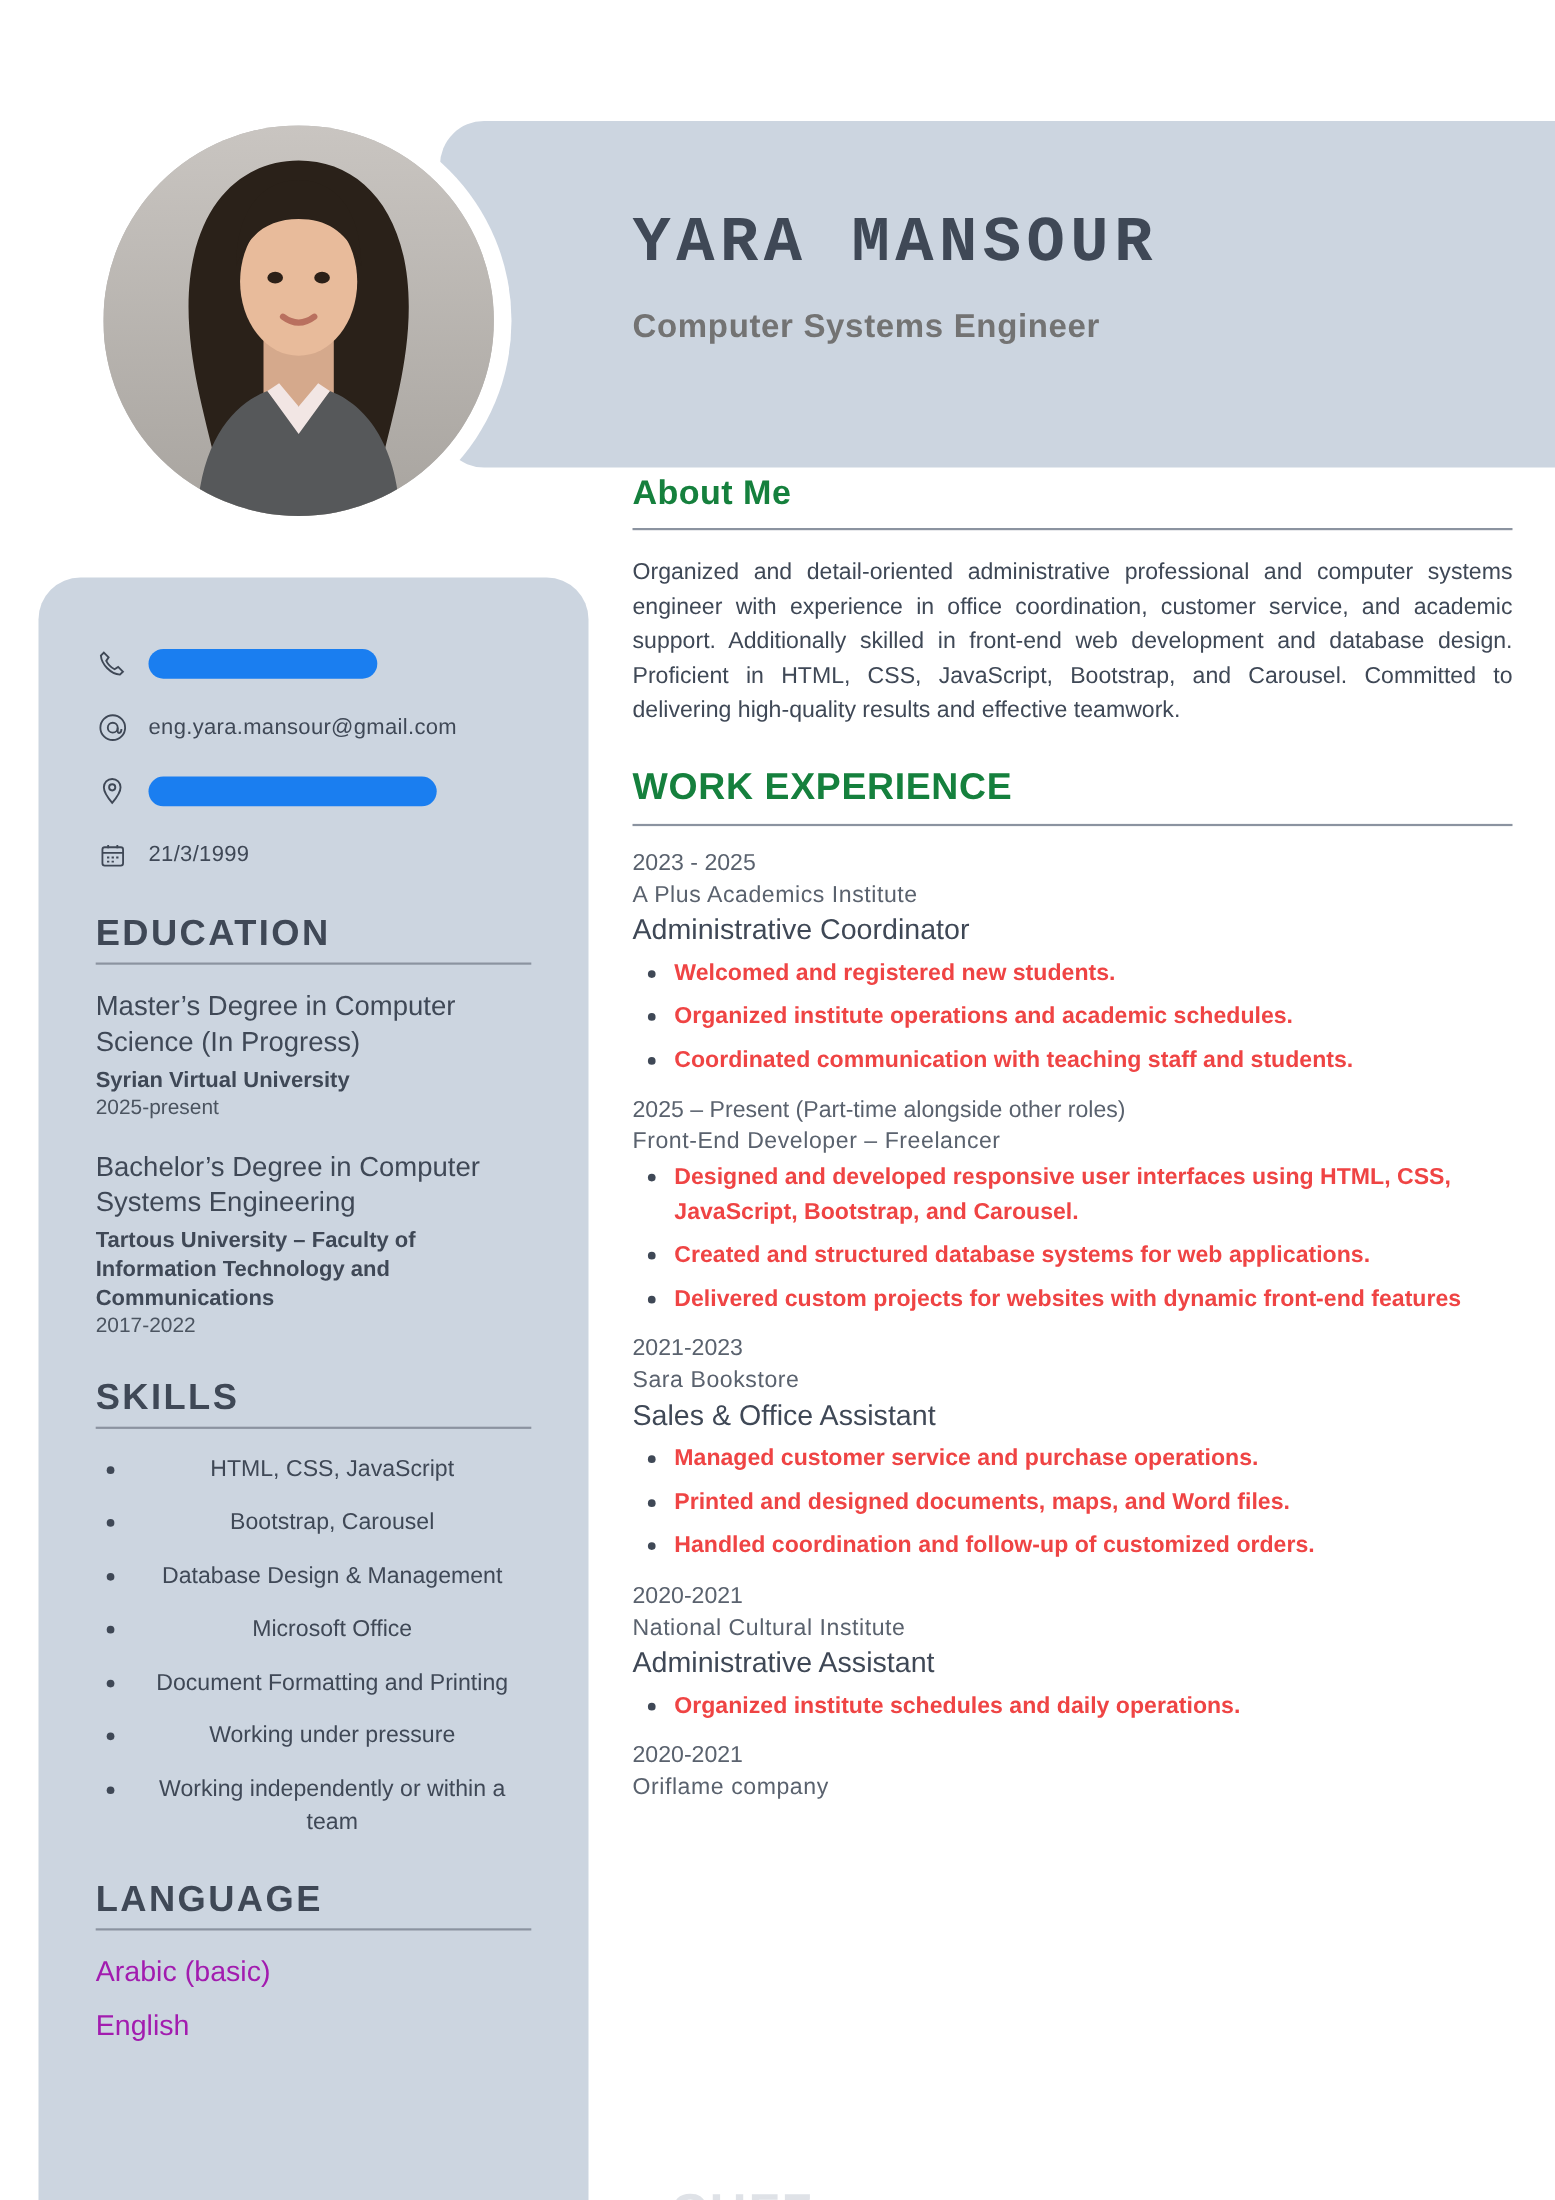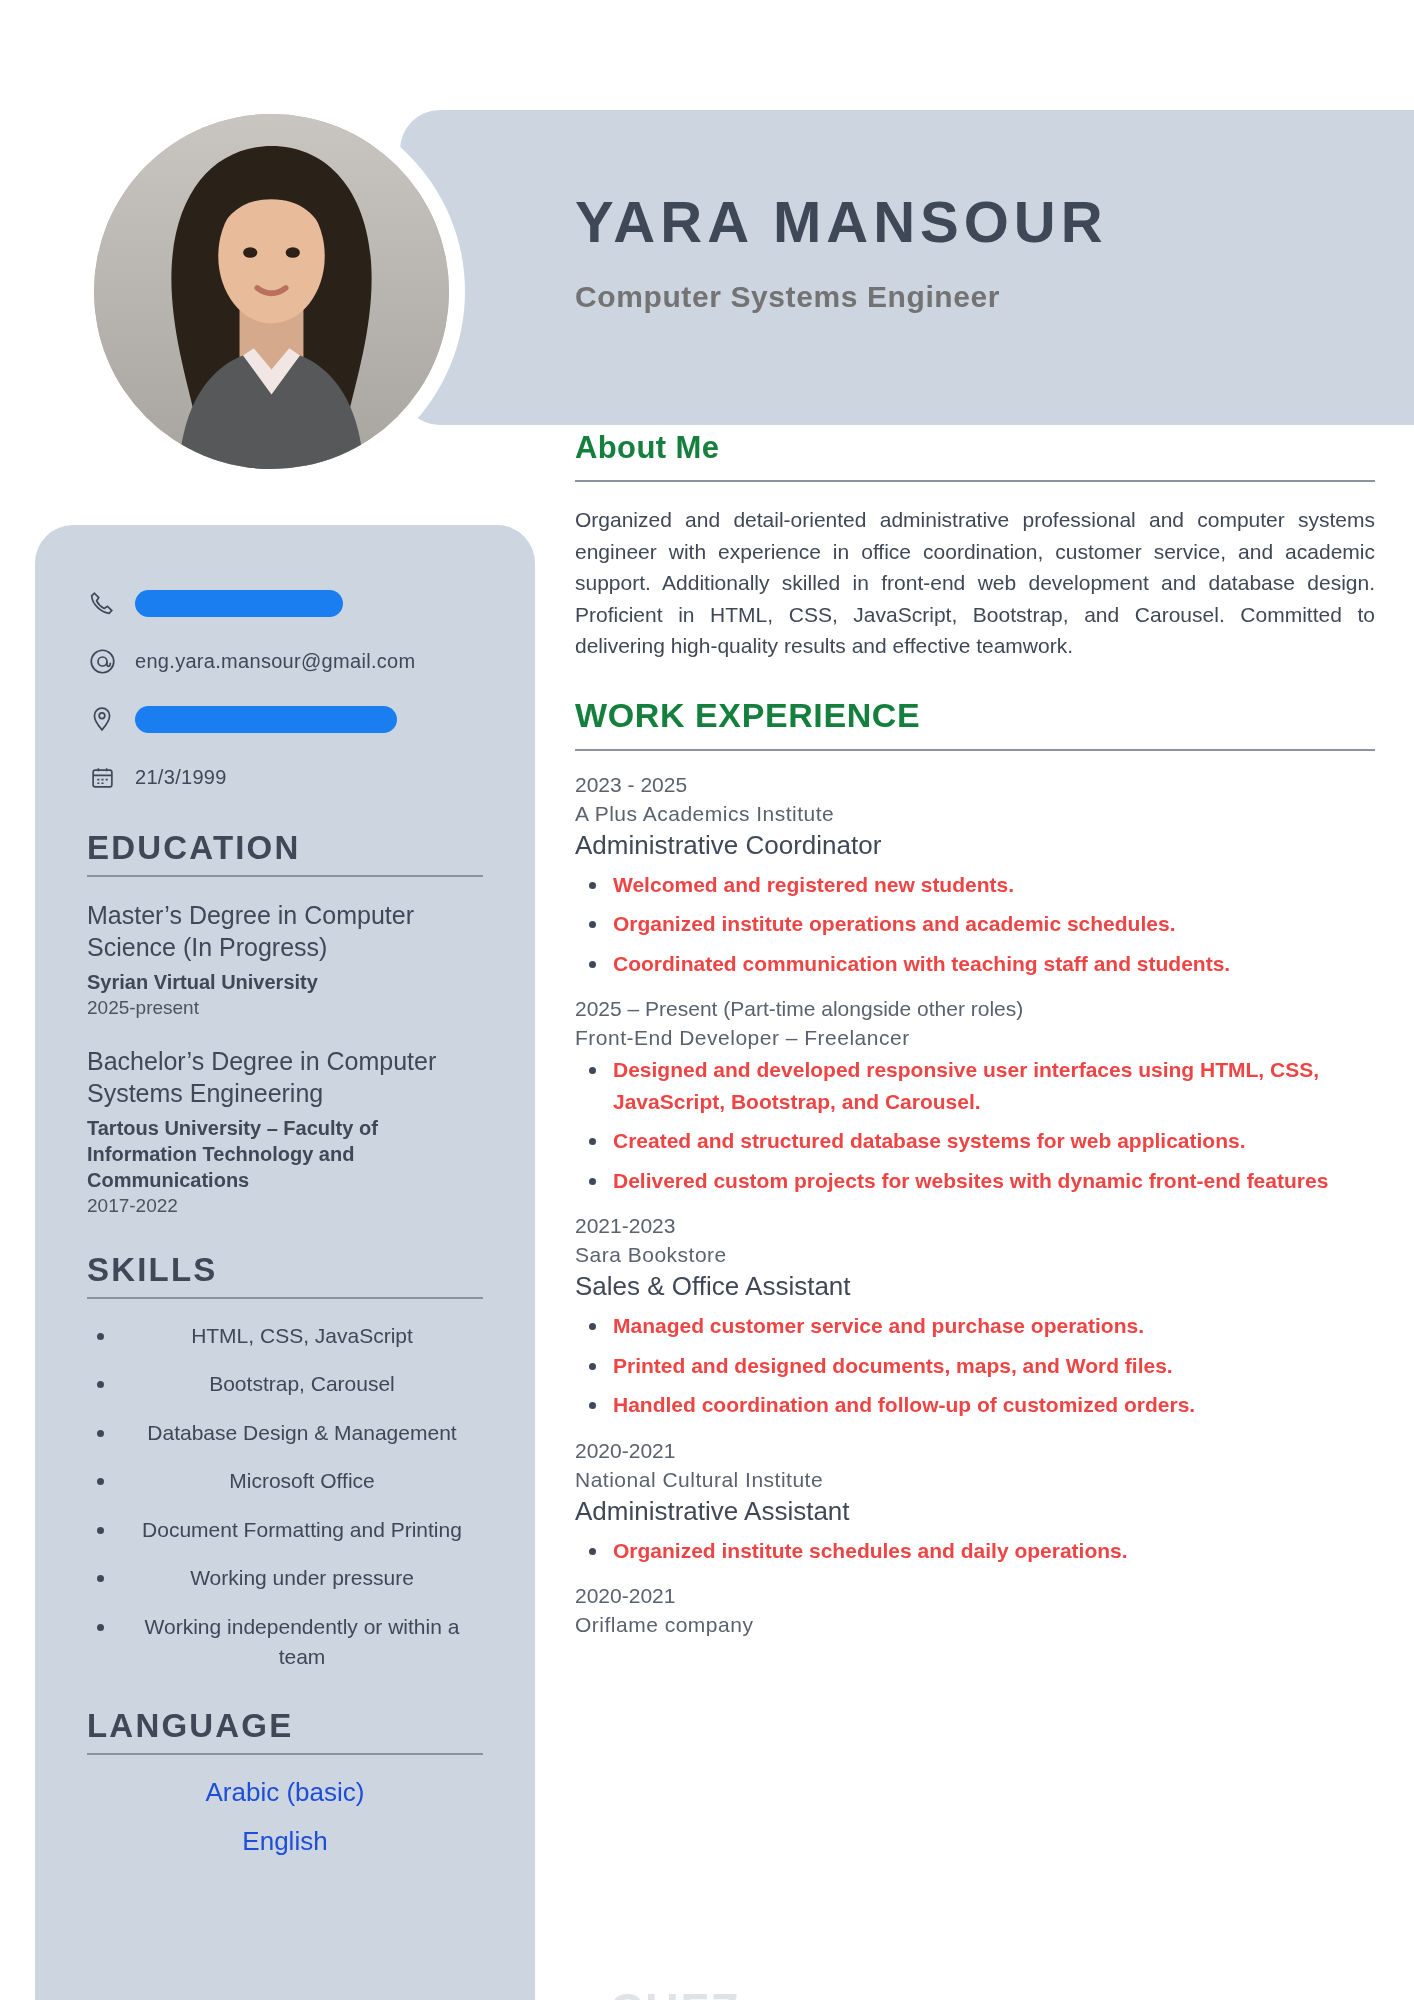--- a/index.html
+++ b/index.html
@@ -50,20 +50,21 @@
     left: 575px; top: 190px;
     width: 820px;
   }
   .name {
     font-size: 58px;
     letter-spacing: 5px;
     font-weight: 700;
     color: #3f4856;
     margin: 0;
     line-height: 1.1;
+    font-family: Liberation Mono, monospace;
   }
   .role {
     font-size: 30px;
     font-weight: 700;
     color: #737373;
     margin: 26px 0 0 0;
     letter-spacing: 0.6px;
   }
 
   
@@ -157,23 +158,22 @@
   ul.side-list li::before {
     content: "";
     position: absolute;
     left: 10px; top: 12px;
     width: 7px; height: 7px;
     border-radius: 50%;
     background: #3f4856;
   }
   .lang-item {
     font-size: 26px;
-    color: #1d4ed8;
+    color: #a21caf;
     margin: 0 0 18px 0;
-    text-align: center;
   }
 
   
   .main {
     position: absolute;
     left: 575px; top: 0;
     width: 800px;
   }
   .main-heading {
     font-size: 31px;

